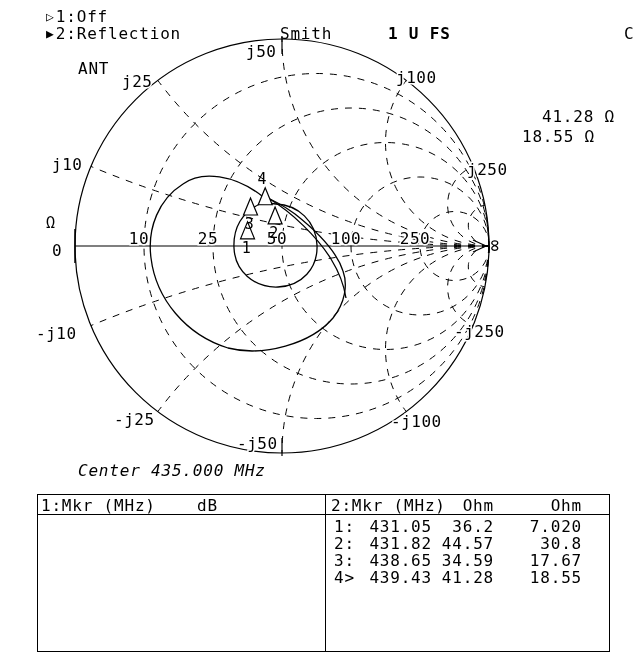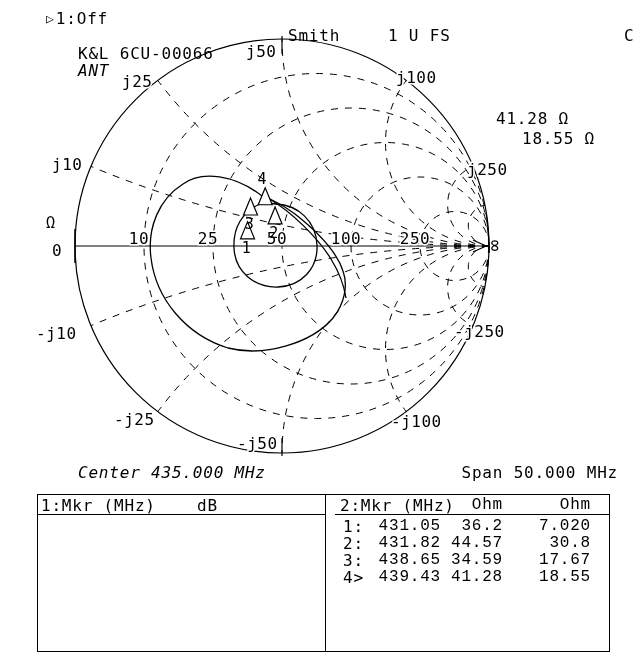--- a/index.html
+++ b/index.html
@@ -1,30 +1,30 @@
 <!DOCTYPE html>
 <html><head>
 <meta charset="utf-8">
 <style>
   html,body{margin:0;padding:0;background:#fff;}
   #screen{
     position:relative;width:640px;height:659px;background:#ffffff;
     font-family:"DejaVu Sans Mono","DejaVu Sans",monospace;
     font-size:16px;letter-spacing:0.8px;color:#000;overflow:hidden;
   }
-  .abs{position:absolute;white-space:pre;line-height:24px;padding-left:36px;}
+  .abs{position:absolute;white-space:pre;line-height:19px;padding-left:36px;}
   .tri{font-size:13px;vertical-align:1px;letter-spacing:2px;}
   #chart-svg{position:absolute;left:0;top:0;}
   
   .tbl{position:absolute;top:494px;height:158px;border:1px solid #000;box-sizing:border-box;background:#fff;}
   .tbl-head{position:relative;height:19px;border-bottom:1px solid #000;}
   .tbl-rows{position:relative;padding-top:3px;}
   .row{display:grid;height:17px;line-height:17px;}
   .g2{grid-template-columns:8px 24px 74px 62px 88px;}
-  .cell-num{text-align:right;font-family:Liberation Mono, monospace;}
+  .cell-num{text-align:right;}
   .head-label{position:absolute;top:1px;left:3px;}
   .head-col{position:absolute;top:1px;}
 </style>
 </head>
 <body>
 
 <div id="screen">
 
   <svg id="chart-svg" width="640" height="659">
       <circle cx="316.5" cy="246" r="172.5" fill="none" stroke="#000000" stroke-width="1" stroke-dasharray="7,7"></circle>
@@ -75,41 +75,40 @@
       <text x="246.52024115205086" y="252.86902134325996" text-anchor="middle" font-family="&quot;DejaVu Sans Mono&quot;,&quot;DejaVu Sans&quot;,monospace" font-size="15" fill="#000000" letter-spacing="0.5">1</text>
       <path d="M275.0983052667629,206.9659386370777 L268.0983052667629,223.9659386370777 L282.0983052667629,223.9659386370777 Z" fill="#fff" stroke="#000000" stroke-width="1.2"></path>
       <text x="274.0983052667629" y="237.9659386370777" text-anchor="middle" font-family="&quot;DejaVu Sans Mono&quot;,&quot;DejaVu Sans&quot;,monospace" font-size="15" fill="#000000" letter-spacing="0.5">2</text>
       <path d="M250.5216862708811,198.01983918201287 L243.5216862708811,215.01983918201287 L257.5216862708811,215.01983918201287 Z" fill="#fff" stroke="#000000" stroke-width="1.2"></path>
       <text x="249.5216862708811" y="229.01983918201287" text-anchor="middle" font-family="&quot;DejaVu Sans Mono&quot;,&quot;DejaVu Sans&quot;,monospace" font-size="15" fill="#000000" letter-spacing="0.5">3</text>
       <path d="M265.2193044375294,187.74241999689056 L258.2193044375294,204.74241999689056 L272.2193044375294,204.74241999689056 Z" fill="#fff" stroke="#000000" stroke-width="1.2"></path>
       <text x="262.2193044375294" y="183.74241999689056" text-anchor="middle" font-family="&quot;DejaVu Sans Mono&quot;,&quot;DejaVu Sans&quot;,monospace" font-size="15" fill="#000000" letter-spacing="0.5">4</text>
     </svg>
 
   <div class="abs" style="left:10px;top:7px;"><span class="tri">▷</span><span>1:Off</span></div>
-  <div class="abs" style="left:252px;top:24px;">Smith</div>
-  <div class="abs" style="left:352px;top:24px;">1 U FS</div>
+  <div class="abs" style="left:10px;top:24px;"><span class="tri">▶</span><span>2:Reflection</span></div>
+  <div class="abs" style="left:244px;top:24px;">Smith</div>
+  <div class="abs" style="left:352px;top:24px;font-weight:bold;">1 U FS</div>
   <div class="abs" style="left:588px;top:24px;">C</div>
-  <div class="abs" style="left:42px;top:42px;">K&amp;L 6CU-00066</div>
-  <div class="abs" style="left:42px;top:59px;font-style:italic;">ANT</div>
+  <div class="abs" style="left:42px;top:59px;">ANT</div>
 
-  <div class="abs" style="left:460px;top:107px;width:125px;text-align:left;">41.28 Ω</div>
+  <div class="abs" style="left:480px;top:107px;width:125px;text-align:center;">41.28 Ω</div>
   <div class="abs" style="left:460px;top:127px;width:125px;text-align:center;">18.55 Ω</div>
 
   <div class="abs" style="left:42px;top:461px;font-style:italic;">Center 435.000 MHz</div>
-  <div class="abs" style="right:22px;top:461px;">Span 50.000 MHz</div>
 
   <div class="tbl" style="left:37px;width:308px;border-right:none;">
     <div class="tbl-head">
       <span class="head-label">1:Mkr (MHz)</span>
       <span class="head-col" style="left:159px;">dB</span>
     </div>
     <div class="tbl-rows" id="tbl1-rows"></div>
   </div>
 
-  <div class="tbl" style="left:325px;width:285px;padding-left:9px;">
+  <div class="tbl" style="left:325px;width:285px;">
     <div class="tbl-head">
       <span class="head-label" style="left:5px;">2:Mkr (MHz)</span>
       <span class="head-col cell-num" style="left:106px;width:62px;text-align:right;">Ohm</span>
       <span class="head-col cell-num" style="left:168px;width:88px;text-align:right;">Ohm</span>
     </div>
     <div class="tbl-rows" id="tbl2-rows">
         <div class="row g2">
           <span></span>
           <span>1:</span>
           <span class="cell-num">431.05</span>

